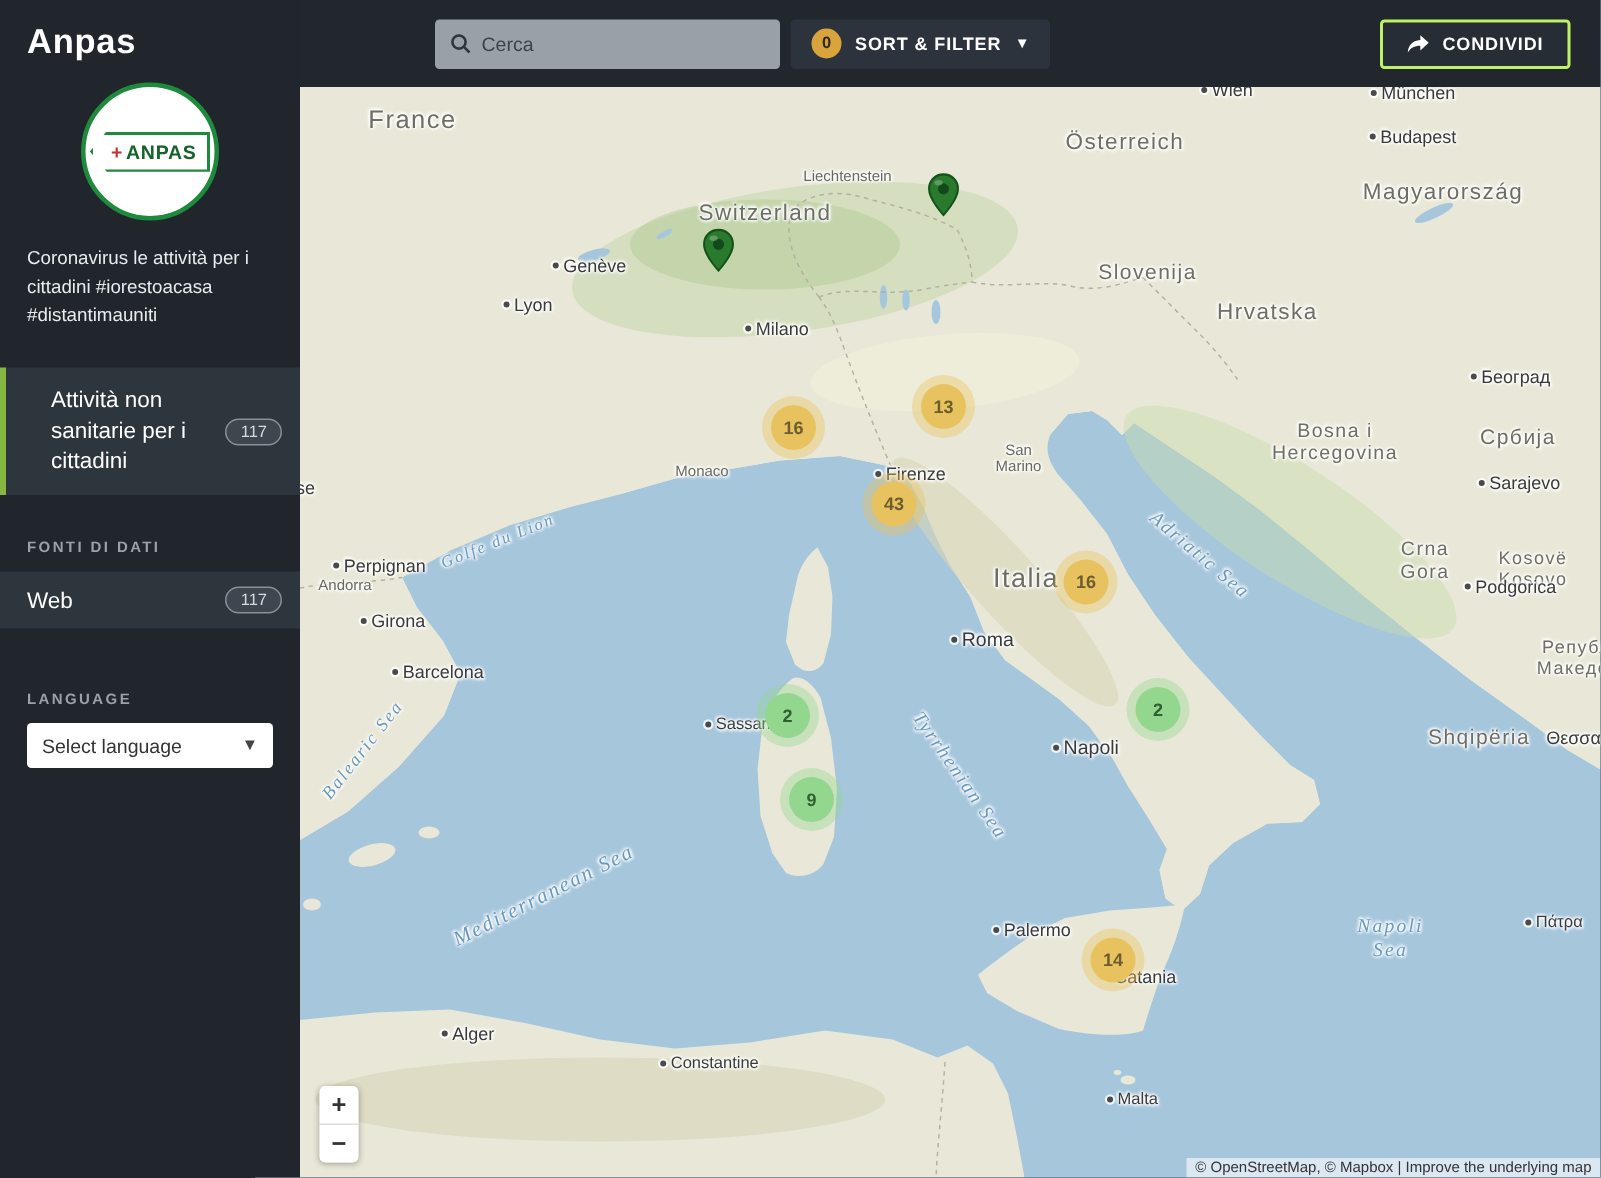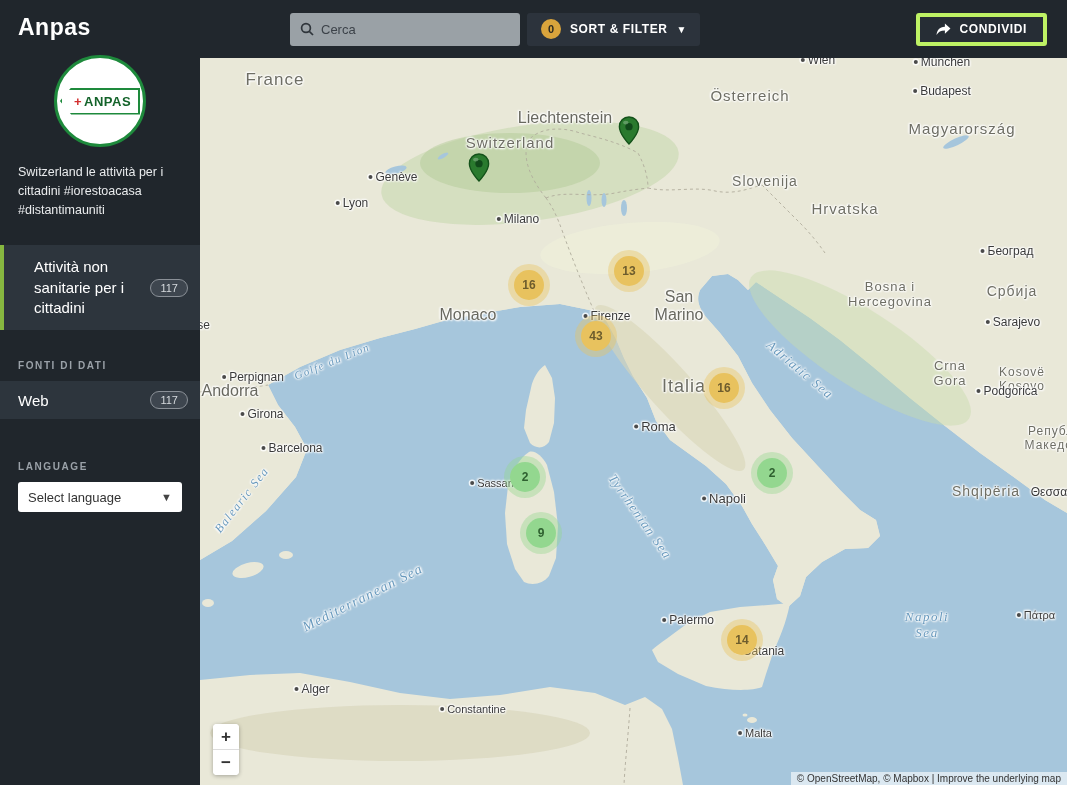--- a/index.html
+++ b/index.html
@@ -25,33 +25,33 @@
 
   
   .topbar { position:absolute; left:200px; top:0; right:0; height:58px; background:#21272d; z-index:25; display:flex; align-items:center; }
   .searchbox { margin-left:90px; width:230px; height:33px; background:#9aa1a6; border-radius:3px; display:flex; align-items:center; padding:0 10px; gap:7px; }
   .searchbox svg { flex:none; }
   .searchbox input { background:transparent; border:none; outline:none; width:100%; font-size:13px; color:#23282d; font-family:"Liberation Sans", sans-serif; }
   .searchbox input::placeholder { color:#3c4249; }
   .filter-btn { margin-left:7px; height:33px; background:#2c333c; border:none; border-radius:3px; display:flex; align-items:center; gap:9px; padding:0 14px; cursor:pointer; color:#fff; }
   .filter-badge { width:20px; height:20px; border-radius:50%; background:#d9a43c; color:#2d2a20; font-size:11px; font-weight:700; display:flex; align-items:center; justify-content:center; }
   .filter-lbl { font-size:12px; font-weight:700; letter-spacing:.6px; }
-  .share-btn { margin-left:auto; margin-right:20px; height:33px; background:#262d35; border:4px solid #bef264; border-radius:3px; display:flex; align-items:center; gap:9px; padding:0 16px; cursor:pointer; color:#fff; }
+  .share-btn { margin-left:auto; margin-right:20px; height:33px; background:#262d35; border:2px solid #bef264; border-radius:3px; display:flex; align-items:center; gap:9px; padding:0 16px; cursor:pointer; color:#fff; }
   .share-lbl { font-size:12px; font-weight:700; letter-spacing:.6px; }
   .chev-down { font-size:10px; color:#fff; }
 
   
   .map { position:absolute; left:200px; top:58px; width:867px; height:727px; overflow:hidden; background:#a6c6dc; cursor:grab; }
   .map svg.base { position:absolute; left:0; top:0; }
   .layer { position:absolute; left:0; top:0; width:100%; height:100%; }
   .map-label { position:absolute; white-space:nowrap; display:flex; align-items:center; gap:3px; text-align:center; justify-content:center;
     text-shadow:0 0 2px #fff, 0 0 2px #fff, 0 0 3px #fff, 1px 1px 2px #fff, -1px -1px 2px #fff; }
   .map-label.country { color:#6e6e64; font-size:15px; letter-spacing:1px; }
   .map-label.city { color:#3a3a3a; font-size:12px; }
-  .map-label.town { color:#68685f; font-size:16px; }
+  .map-label.town { color:#68685f; font-size:10px; }
   .map-label.sea { color:#6899bd; font-size:13px; font-style:italic; font-family:"Liberation Serif", serif; letter-spacing:1.5px; }
   .city-dot { width:4px; height:4px; border-radius:50%; background:#4a4a4a; box-shadow:0 0 0 1.5px rgba(255,255,255,.8); flex:none; }
   .cluster { position:absolute; width:30px; height:30px; border-radius:50%; display:flex; align-items:center; justify-content:center; font-size:12px; font-weight:700; transform:translate(-50%,-50%); cursor:pointer; }
   .cluster.yellow { background:#e8c25e; box-shadow:0 0 0 6px rgba(232,194,94,.4); color:#6d5c2d; }
   .cluster.green { background:#93d78f; box-shadow:0 0 0 6px rgba(147,215,143,.4); color:#2f6130; }
   .map-pin { position:absolute; transform:translate(-50%,-80%); cursor:pointer; }
   .zoomctl { position:absolute; left:13px; bottom:10px; width:26px; background:#fff; border-radius:4px; box-shadow:0 1px 4px rgba(0,0,0,.3); overflow:hidden; z-index:10; }
   .zoomctl button { width:26px; height:25px; border:none; background:#fff; font-size:17px; font-weight:700; color:#333; cursor:pointer; display:block; line-height:1; }
   .zoomctl .sep { height:1px; background:#ddd; }
   .attribution { position:absolute; right:0; bottom:0; background:rgba(255,255,255,.6); font-size:10px; color:#333; padding:1px 6px; z-index:10; cursor:pointer; }
@@ -325,21 +325,21 @@
 <div class="sidebar">
   <div class="brand">Anpas</div>
   <div class="logo-wrap">
     <div class="logo-circle">
       <div class="logo-banner">
         <span class="logo-cross">+</span>
         <span>ANPAS</span>
       </div>
     </div>
   </div>
-  <div class="tagline">Switzerland le attività per i cittadini #iorestoacasa #distantimauniti</div>
+  <div class="tagline">Coronavirus le attività per i cittadini #iorestoacasa #distantimauniti</div>
 
   <div class="side-item">
     <span class="lbl">Attività non sanitarie per i cittadini</span>
     <span class="count-badge">117</span>
   </div>
 
   <div class="section-hdr">FONTI DI DATI</div>
   <div class="web-item">
     <span>Web</span>
     <span class="count-badge">117</span>

